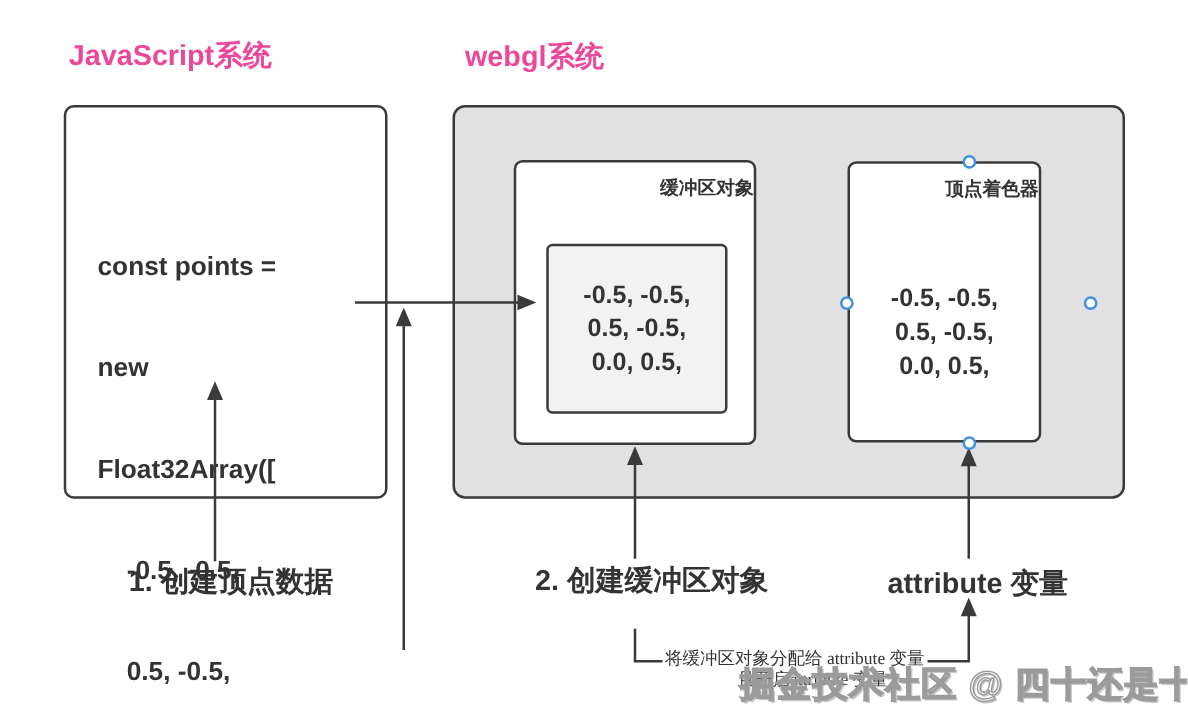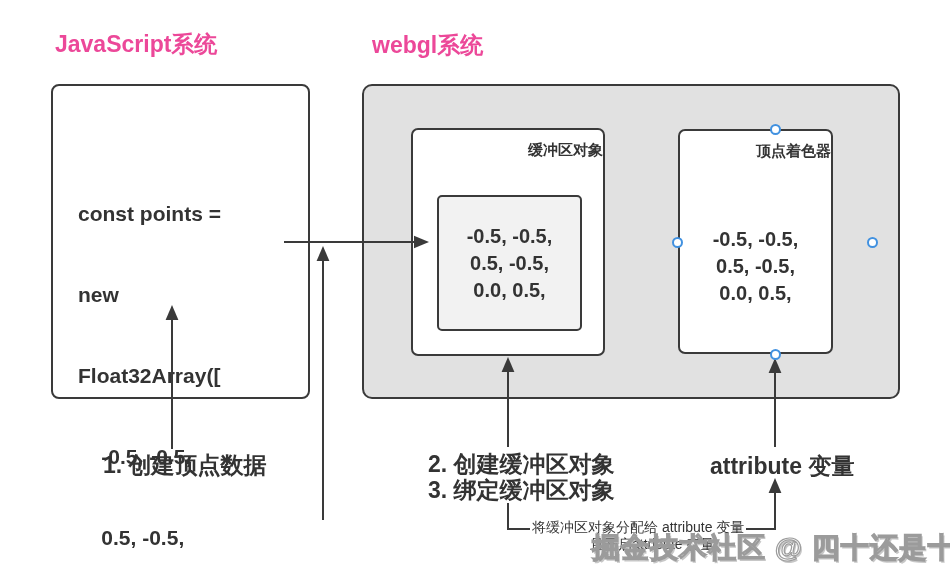--- a/index.html
+++ b/index.html
@@ -69,21 +69,21 @@
   
   .step { font-size:23px; font-weight:bold; white-space:nowrap; z-index:6; }
   .step1  { left:103px; top:450px; }
   .step23 { left:428px; top:451px; line-height:26px; }
   .attr   { left:710px; top:451px; }
   .step4  { left:216px; top:527px; }
 
   
   .assign {
     left:530px; top:519px; font-size:14px; line-height:17px; color:#333;
-    background:#ffffff; padding:0 2px; z-index:6; white-space:nowrap;
+    background:#ffffff; padding:0 2px; z-index:6; white-space:nowrap;font-family:Liberation Serif, serif;
   }
   .assign .l2 { margin-left:58px; }
 
   
   .watermark {
     left:592px; top:529px; font-size:28px; font-weight:bold; white-space:nowrap;
     letter-spacing:1px; color:rgba(255,255,255,0.82); z-index:7;
     -webkit-text-stroke:1.2px #9b9b9b;
     text-shadow:1.5px 1.5px 0 rgba(130,130,130,0.45);
   }
@@ -160,21 +160,20 @@
 
     <g>
       <polyline points="508,503 508,529 775,529 775,491"></polyline>
       <polygon points="775,478 768.6,493 781.4,493"></polygon>
     </g>
   </svg>
 
   <div class="abs step step1">1. 创建顶点数据</div>
   <div class="abs step step23">
     <div>2. 创建缓冲区对象</div>
-    <div>3. 绑定缓冲区对象</div>
   </div>
   <div class="abs step attr">attribute 变量</div>
 
   <div class="abs assign">
     <div class="l1">将缓冲区对象分配给 attribute 变量</div>
     <div class="l2">且开启attribute 变量</div>
   </div>
 
   <div class="abs watermark">掘金技术社区 @ 四十还是十四</div>
 

